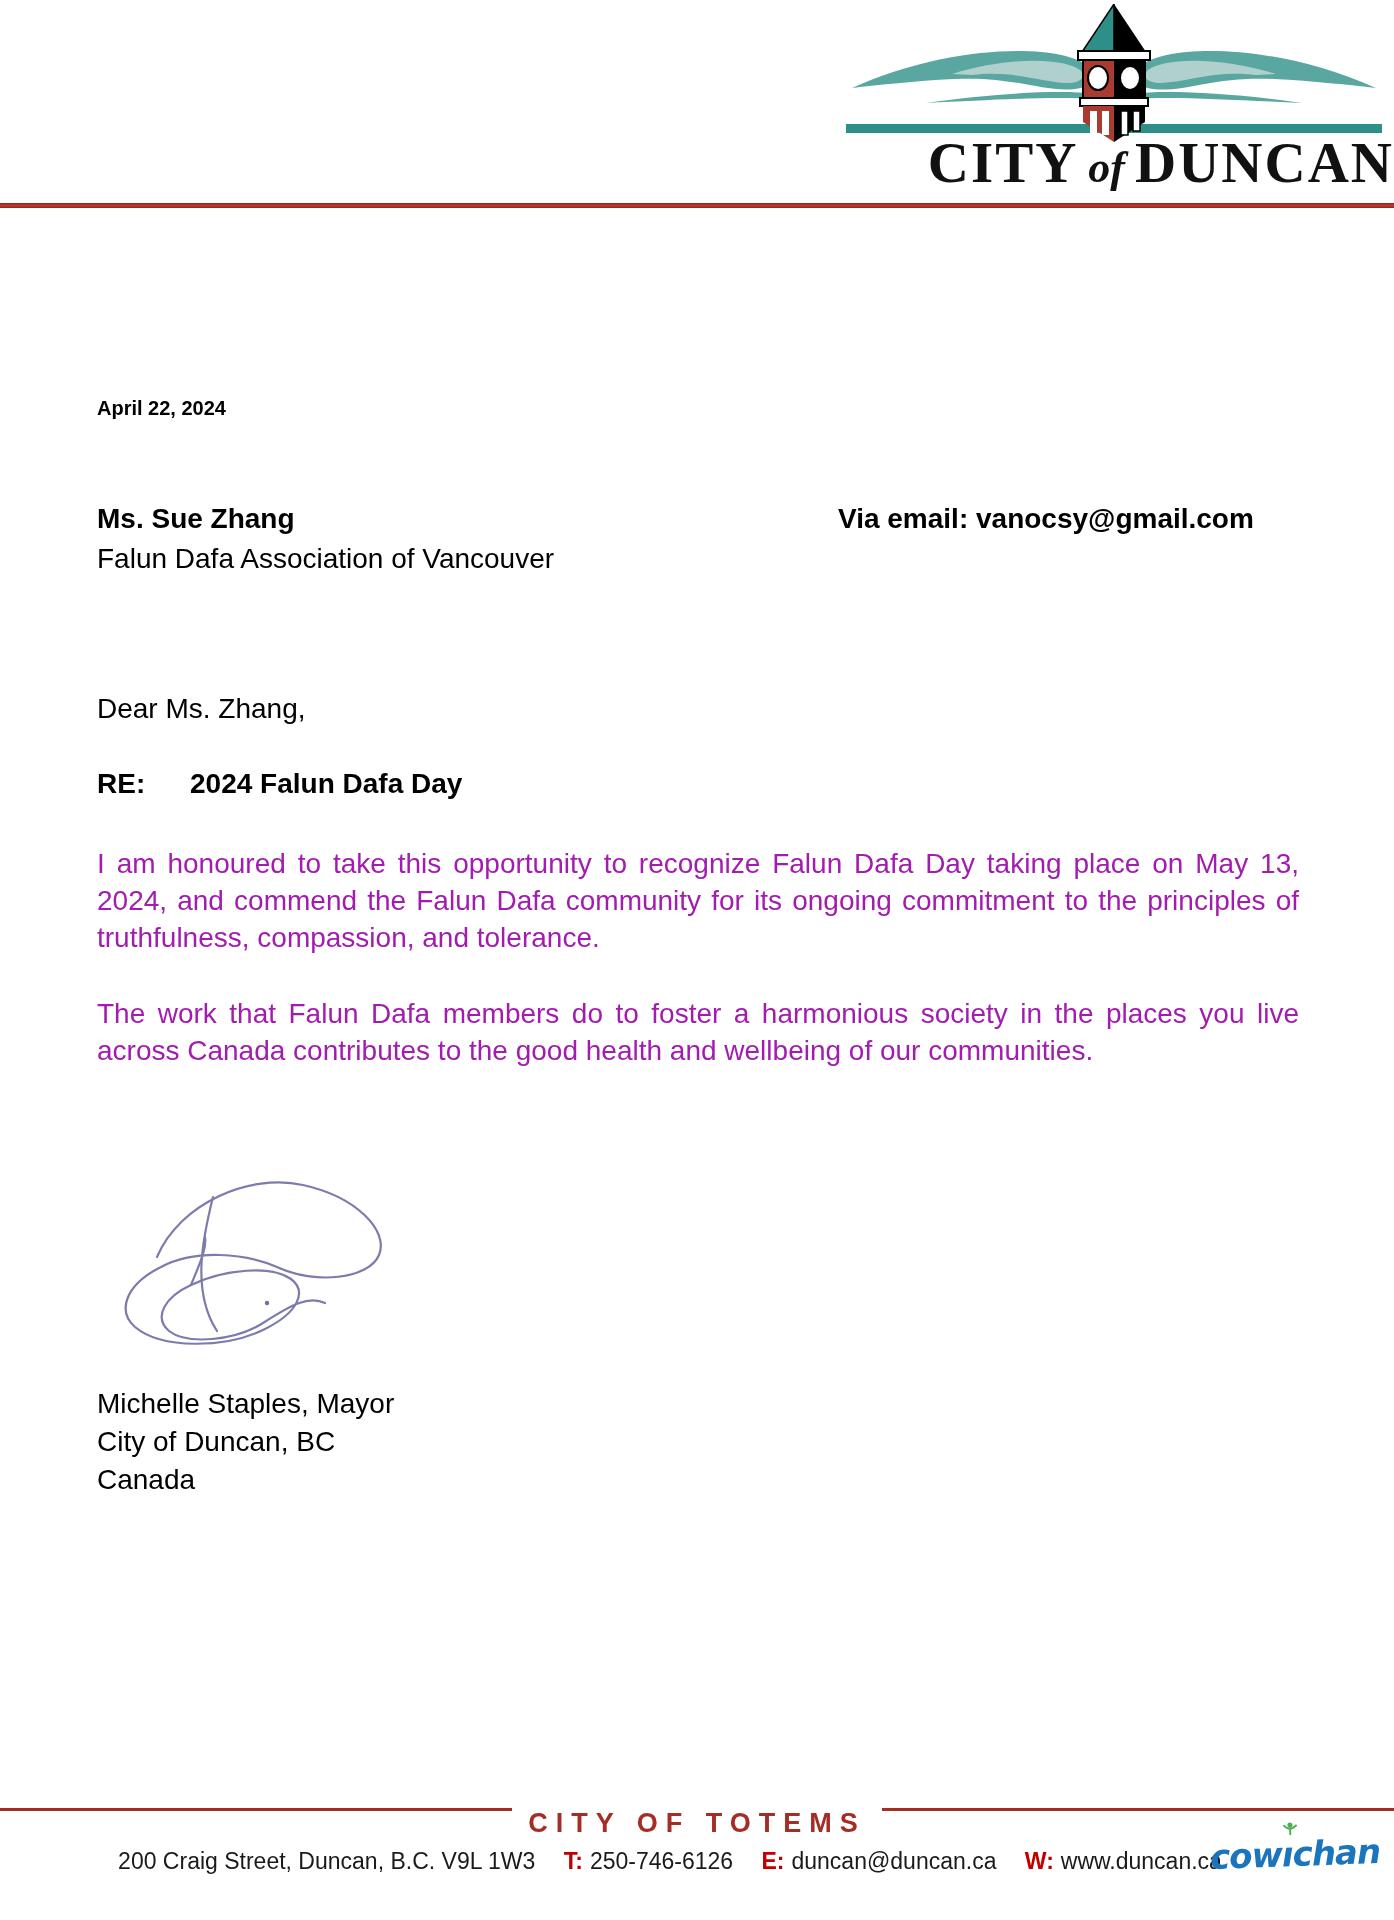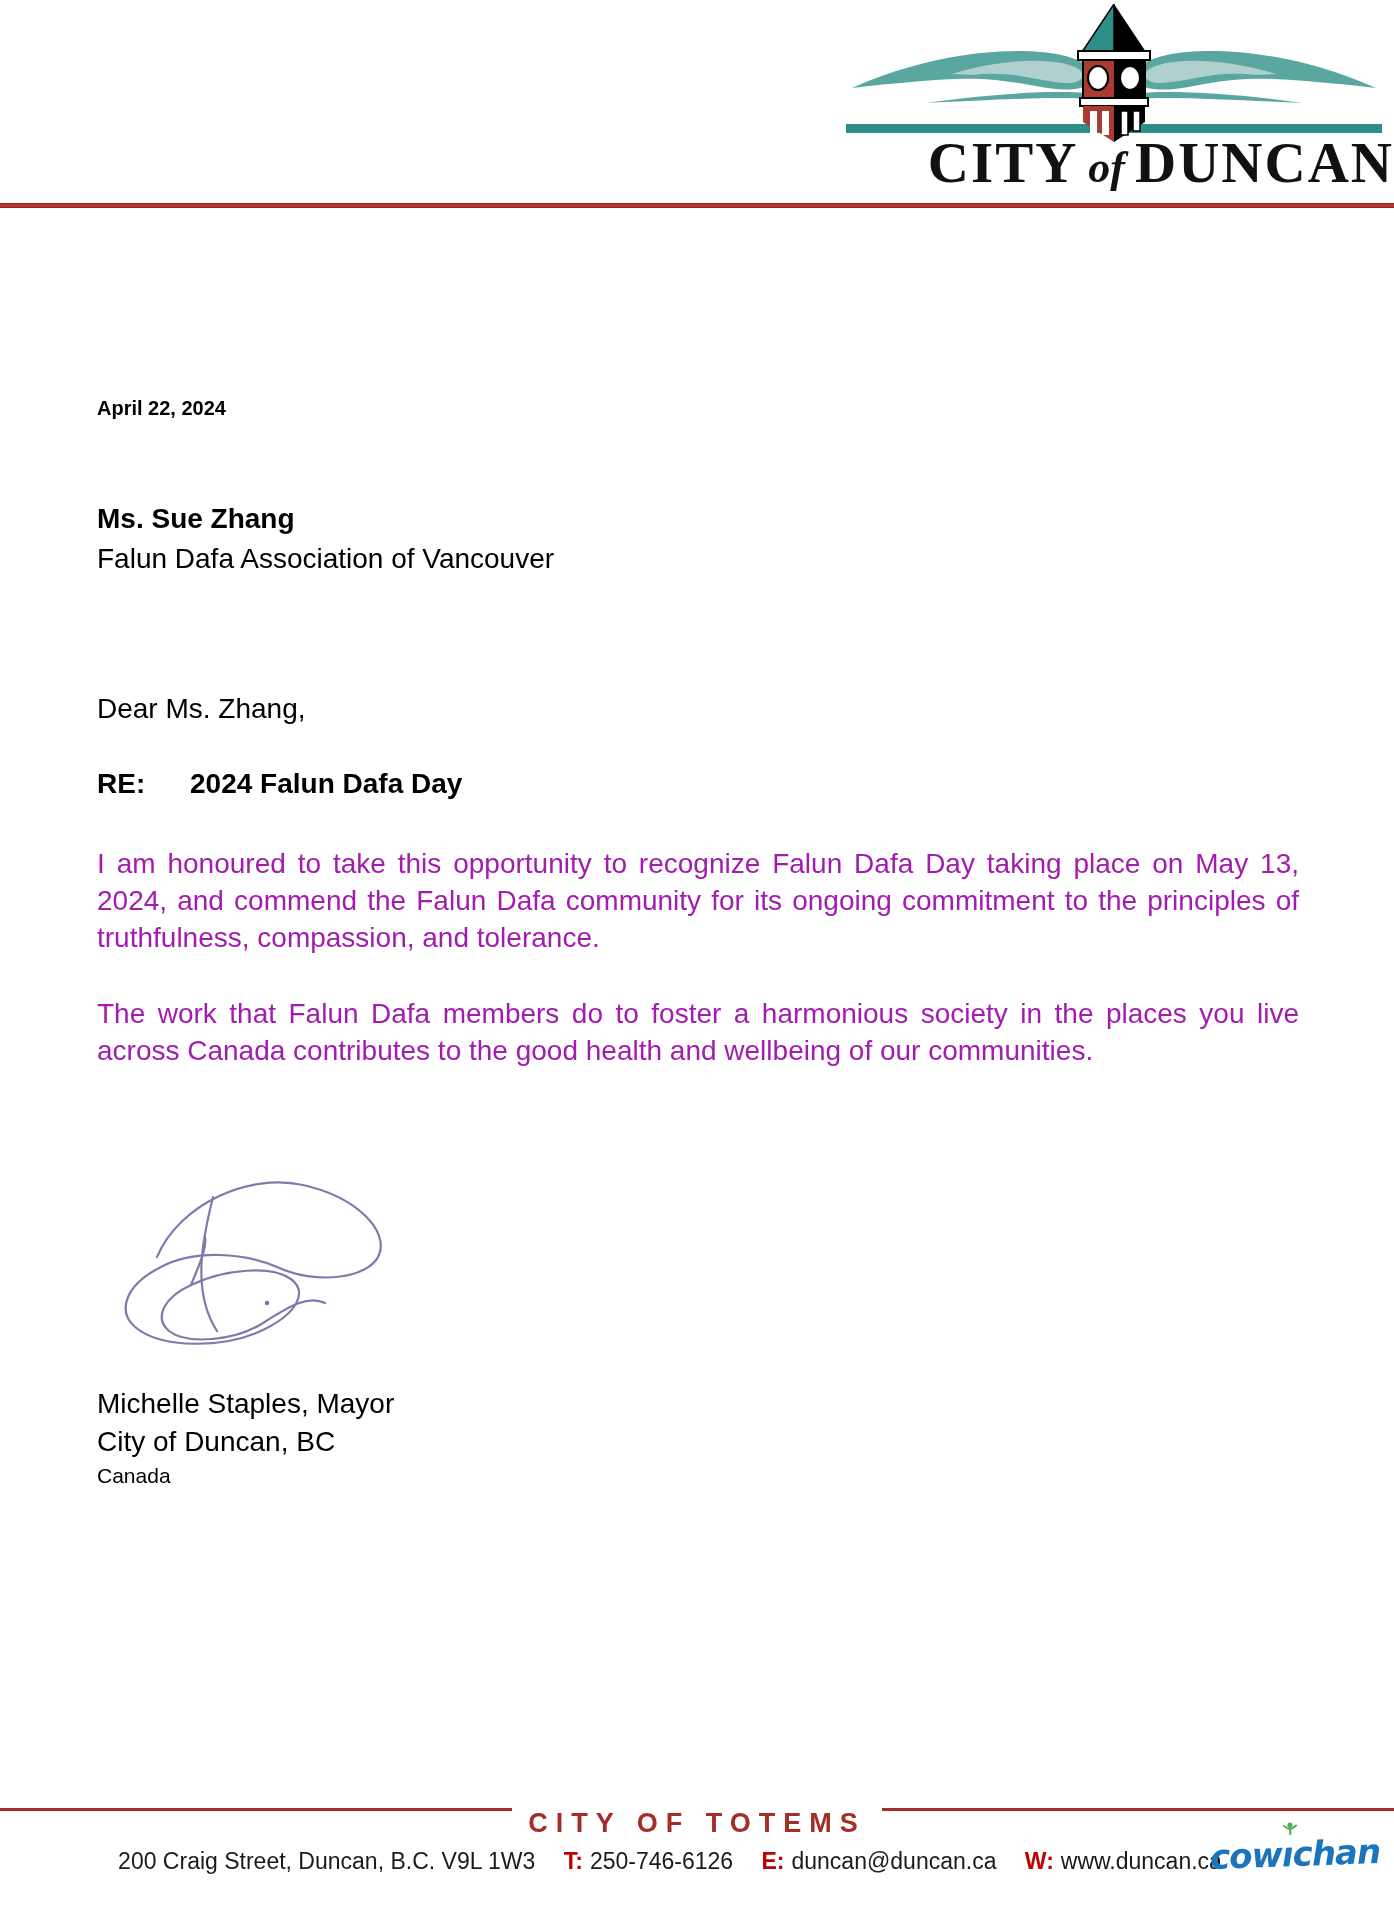--- a/index.html
+++ b/index.html
@@ -43,21 +43,21 @@
   .salutation  { top:693px; left:97px;  font-size:28px; }
   .re-line     { top:768px; left:97px;  font-size:28px; }
   .re-label    { display:inline-block; width:93px; }
   .para1 { top:845px; left:97px; width:1202px; text-align:justify; }
   .para2 { top:995px; left:97px; width:1202px; text-align:justify; }
 
   .signature { top:1145px; left:95px; }
 
   .sign-name    { top:1388px; left:97px; font-size:28px; }
   .sign-org     { top:1426px; left:97px; font-size:28px; }
-  .sign-country { top:1464px; left:97px; font-size:21px; }
+  .sign-country { top:1464px; left:97px; font-size:28px; }
 
   
   .footer-motto-row {
     position:absolute; top:1808px; left:0; width:100%;
     display:flex; 
   }
   .footer-rule { flex:1; height:3px; background:#a42d26; }
   .footer-motto {
     padding:0 16px; color:#a42d26; font-weight:700;
     font-size:27px; letter-spacing:8px; white-space:nowrap;
@@ -124,20 +124,21 @@
     <div class="logo-text">
       <span>CITY</span><span class="of">of</span><span>DUNCAN</span>
     </div>
   </div>
   <div class="top-rule"></div>
 
   <div class="abs date-line b">April 22, 2024</div>
 
   <div class="abs addr-name b">Ms. Sue Zhang</div>
   <div class="abs addr-org">Falun Dafa Association of Vancouver</div>
+  <div class="abs via-email b">Via email: vanocsy@gmail.com</div>
 
   <div class="abs salutation">Dear Ms. Zhang,</div>
 
   <div class="abs re-line b">
     <span class="re-label">RE:</span><span>2024 Falun Dafa Day</span>
   </div>
 
   <p class="abs body-text para1">I am honoured to take this opportunity to recognize Falun Dafa Day taking place on May 13, 2024, and commend the Falun Dafa community for its ongoing commitment to the principles of truthfulness, compassion, and tolerance.</p>
   <p class="abs body-text para2">The work that Falun Dafa members do to foster a harmonious society in the places you live across Canada contributes to the good health and wellbeing of our communities.</p>
 

